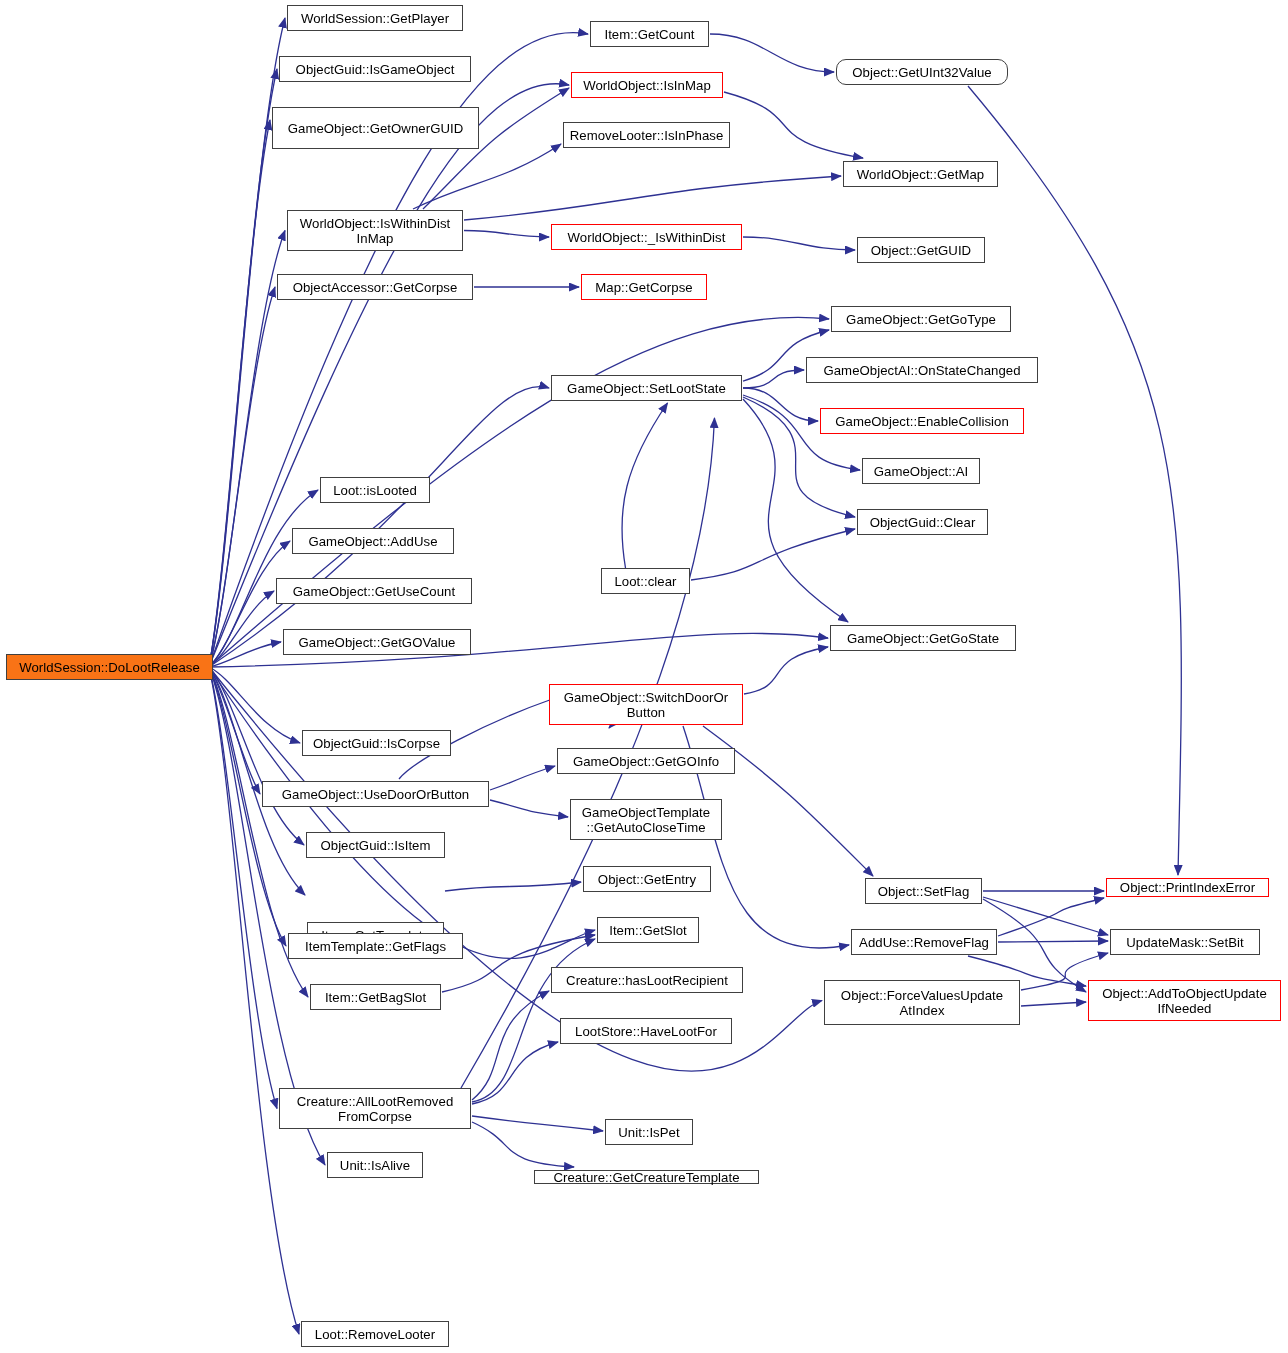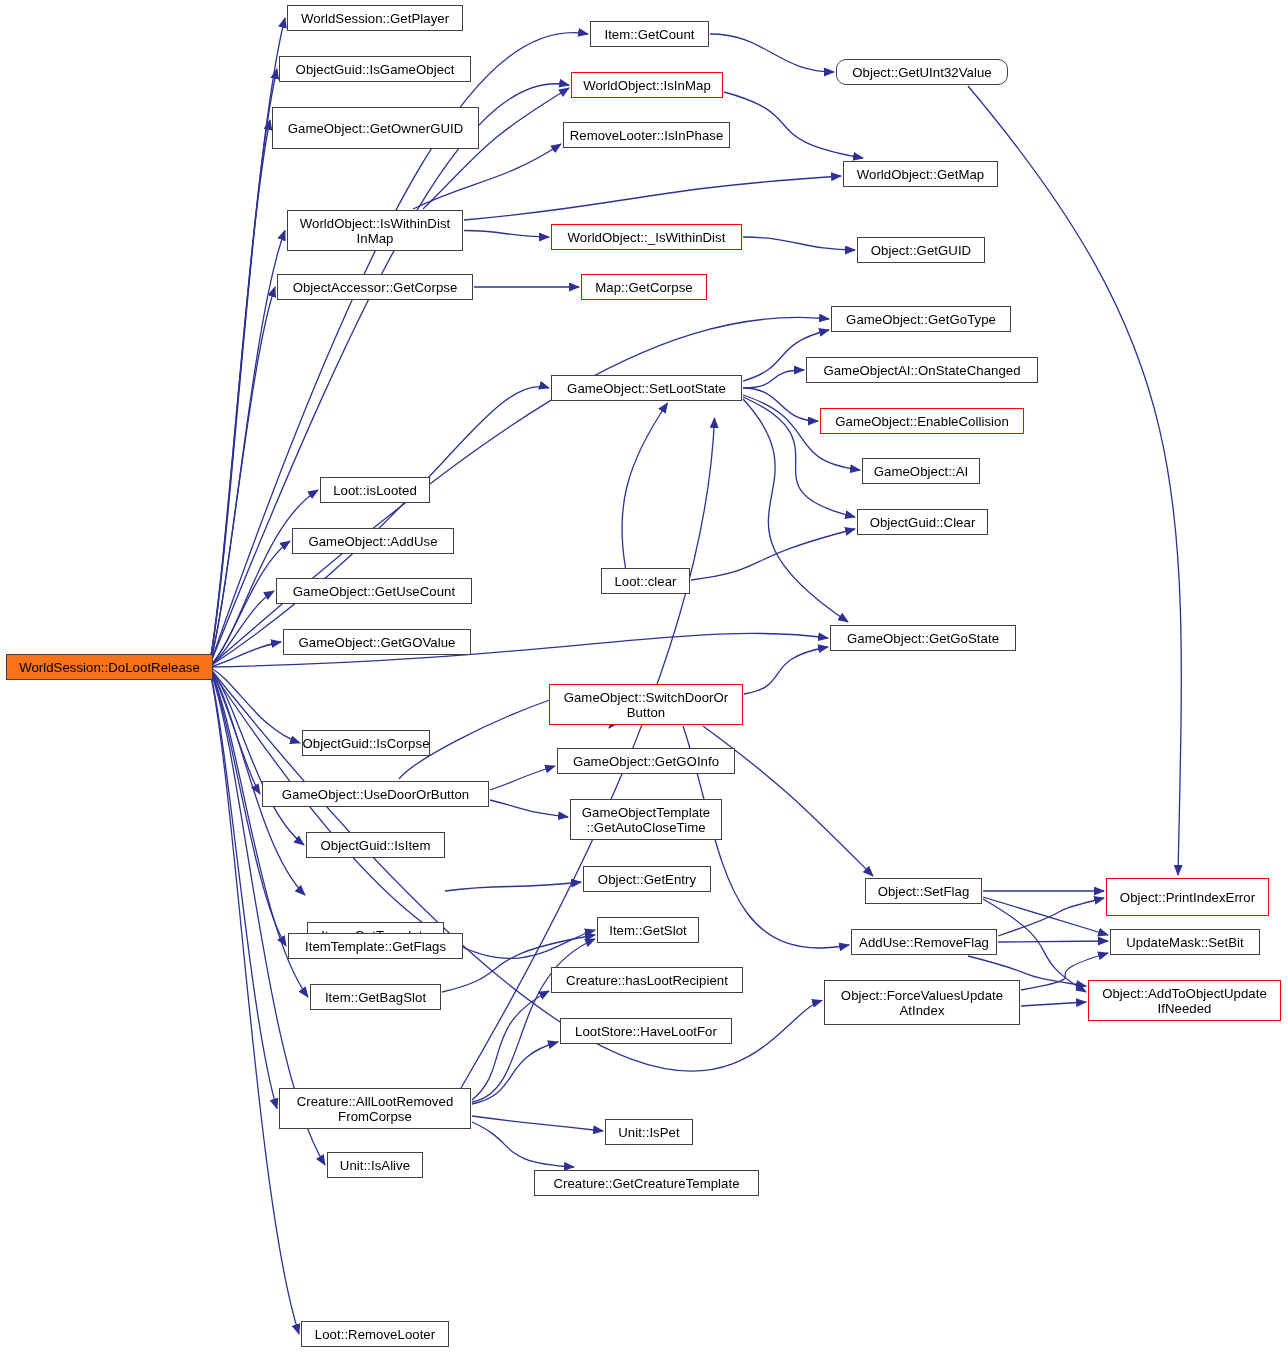--- a/index.html
+++ b/index.html
@@ -121,21 +121,21 @@
       <div class="node" style="left: 287px; top: 5px; width: 176px; height: 26px;">WorldSession::GetPlayer</div>
       <div class="node" style="left: 279px; top: 56px; width: 192px; height: 26px;">ObjectGuid::IsGameObject</div>
       <div class="node" style="left: 272px; top: 107px; width: 207px; height: 42px;">GameObject::GetOwnerGUID</div>
       <div class="node" style="left: 287px; top: 210px; width: 176px; height: 41px;">WorldObject::IsWithinDist
 InMap</div>
       <div class="node" style="left: 277px; top: 274px; width: 196px; height: 26px;">ObjectAccessor::GetCorpse</div>
       <div class="node" style="left: 320px; top: 477px; width: 110px; height: 26px;">Loot::isLooted</div>
       <div class="node" style="left: 292px; top: 528px; width: 162px; height: 26px;">GameObject::AddUse</div>
       <div class="node" style="left: 276px; top: 578px; width: 196px; height: 26px;">GameObject::GetUseCount</div>
       <div class="node" style="left: 283px; top: 629px; width: 188px; height: 26px;">GameObject::GetGOValue</div>
-      <div class="node" style="left: 302px; top: 730px; width: 128px; height: 26px;">ObjectGuid::IsCorpse</div>
+      <div class="node" style="left: 302px; top: 730px; width: 149px; height: 26px;">ObjectGuid::IsCorpse</div>
       <div class="node" style="left: 262px; top: 781px; width: 227px; height: 26px;">GameObject::UseDoorOrButton</div>
       <div class="node" style="left: 306px; top: 832px; width: 139px; height: 26px;">ObjectGuid::IsItem</div>
       <div class="node" style="left: 307px; top: 882px; width: 137px; height: 26px; margin-top: 40px;">Item::GetTemplate</div>
       <div class="node" style="left: 288px; top: 933px; width: 175px; height: 26px;">ItemTemplate::GetFlags</div>
       <div class="node" style="left: 310px; top: 984px; width: 131px; height: 26px;">Item::GetBagSlot</div>
       <div class="node" style="left: 279px; top: 1088px; width: 192px; height: 41px;">Creature::AllLootRemoved
 FromCorpse</div>
       <div class="node" style="left: 327px; top: 1152px; width: 96px; height: 26px;">Unit::IsAlive</div>
       <div class="node" style="left: 301px; top: 1321px; width: 148px; height: 26px;">Loot::RemoveLooter</div>
       <div class="node" style="left: 590px; top: 21px; width: 119px; height: 26px;">Item::GetCount</div>
@@ -148,32 +148,32 @@
       <div class="node red" style="left: 549px; top: 684px; width: 194px; height: 41px;">GameObject::SwitchDoorOr
 Button</div>
       <div class="node" style="left: 557px; top: 748px; width: 178px; height: 26px;">GameObject::GetGOInfo</div>
       <div class="node" style="left: 570px; top: 799px; width: 152px; height: 41px;">GameObjectTemplate
 ::GetAutoCloseTime</div>
       <div class="node" style="left: 583px; top: 866px; width: 128px; height: 26px;">Object::GetEntry</div>
       <div class="node" style="left: 597px; top: 917px; width: 102px; height: 26px;">Item::GetSlot</div>
       <div class="node" style="left: 551px; top: 967px; width: 192px; height: 26px;">Creature::hasLootRecipient</div>
       <div class="node" style="left: 560px; top: 1018px; width: 172px; height: 26px;">LootStore::HaveLootFor</div>
       <div class="node" style="left: 605px; top: 1119px; width: 88px; height: 26px;">Unit::IsPet</div>
-      <div class="node" style="left: 534px; top: 1170px; width: 225px; height: 26px;">Creature::GetCreatureTemplate</div>
+      <div class="node" style="left: 534px; top: 1170px; width: 225px; height: 14px;">Creature::GetCreatureTemplate</div>
       <div class="node" style="left: 836px; top: 59px; width: 172px; height: 26px; border-radius: 10px;">Object::GetUInt32Value</div>
       <div class="node" style="left: 843px; top: 161px; width: 155px; height: 26px;">WorldObject::GetMap</div>
       <div class="node" style="left: 857px; top: 237px; width: 128px; height: 26px;">Object::GetGUID</div>
       <div class="node" style="left: 831px; top: 306px; width: 180px; height: 26px;">GameObject::GetGoType</div>
       <div class="node" style="left: 806px; top: 357px; width: 232px; height: 26px;">GameObjectAI::OnStateChanged</div>
       <div class="node red" style="left: 820px; top: 408px; width: 204px; height: 26px;">GameObject::EnableCollision</div>
       <div class="node" style="left: 862px; top: 458px; width: 118px; height: 26px;">GameObject::AI</div>
       <div class="node" style="left: 857px; top: 509px; width: 131px; height: 26px;">ObjectGuid::Clear</div>
       <div class="node" style="left: 830px; top: 625px; width: 186px; height: 26px;">GameObject::GetGoState</div>
       <div class="node" style="left: 865px; top: 878px; width: 117px; height: 26px;">Object::SetFlag</div>
       <div class="node" style="left: 851px; top: 929px; width: 146px; height: 26px;">AddUse::RemoveFlag</div>
       <div class="node" style="left: 824px; top: 980px; width: 196px; height: 45px;">Object::ForceValuesUpdate
 AtIndex</div>
-      <div class="node red" style="left: 1106px; top: 878px; width: 163px; height: 38px;">Object::PrintIndexError</div>
+      <div class="node red" style="left: 1106px; top: 878px; width: 163px; height: 19px;">Object::PrintIndexError</div>
       <div class="node" style="left: 1110px; top: 929px; width: 150px; height: 26px;">UpdateMask::SetBit</div>
       <div class="node red" style="left: 1088px; top: 980px; width: 193px; height: 41px;">Object::AddToObjectUpdate
 IfNeeded</div>
     </div>
 </div>
 
 </body></html>

